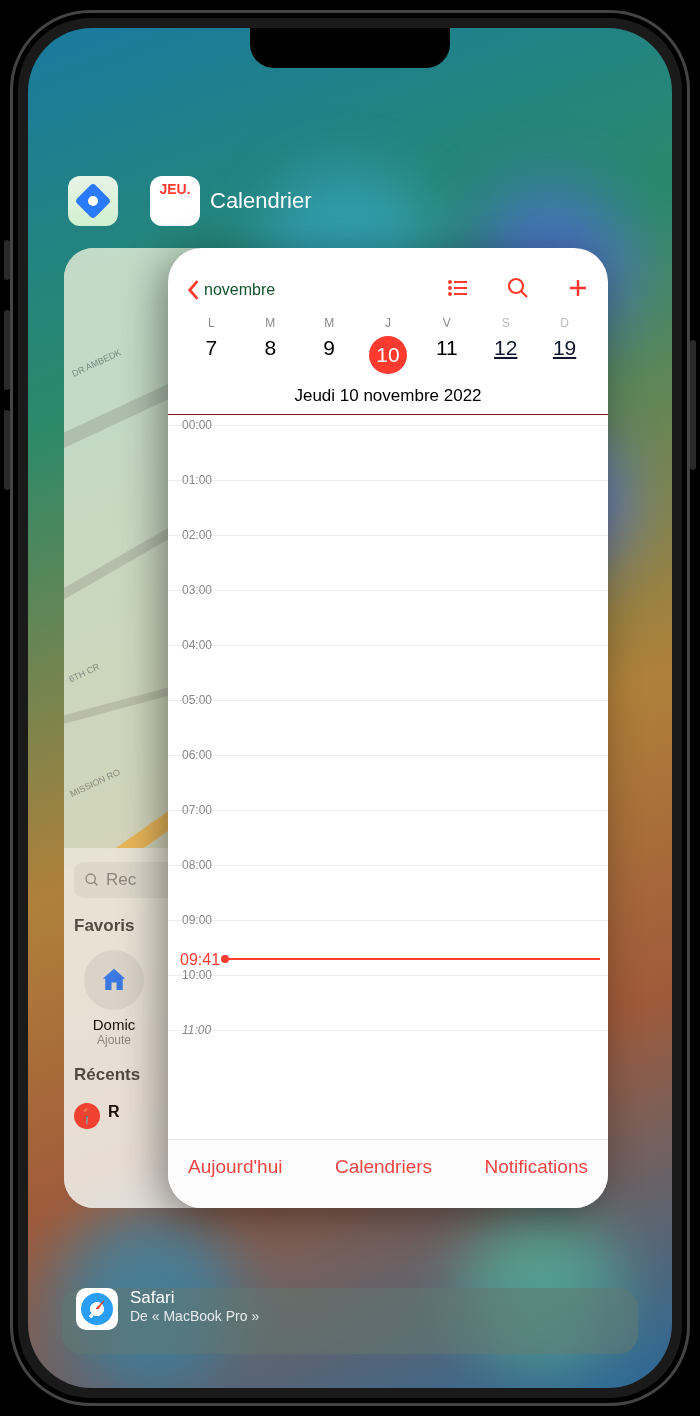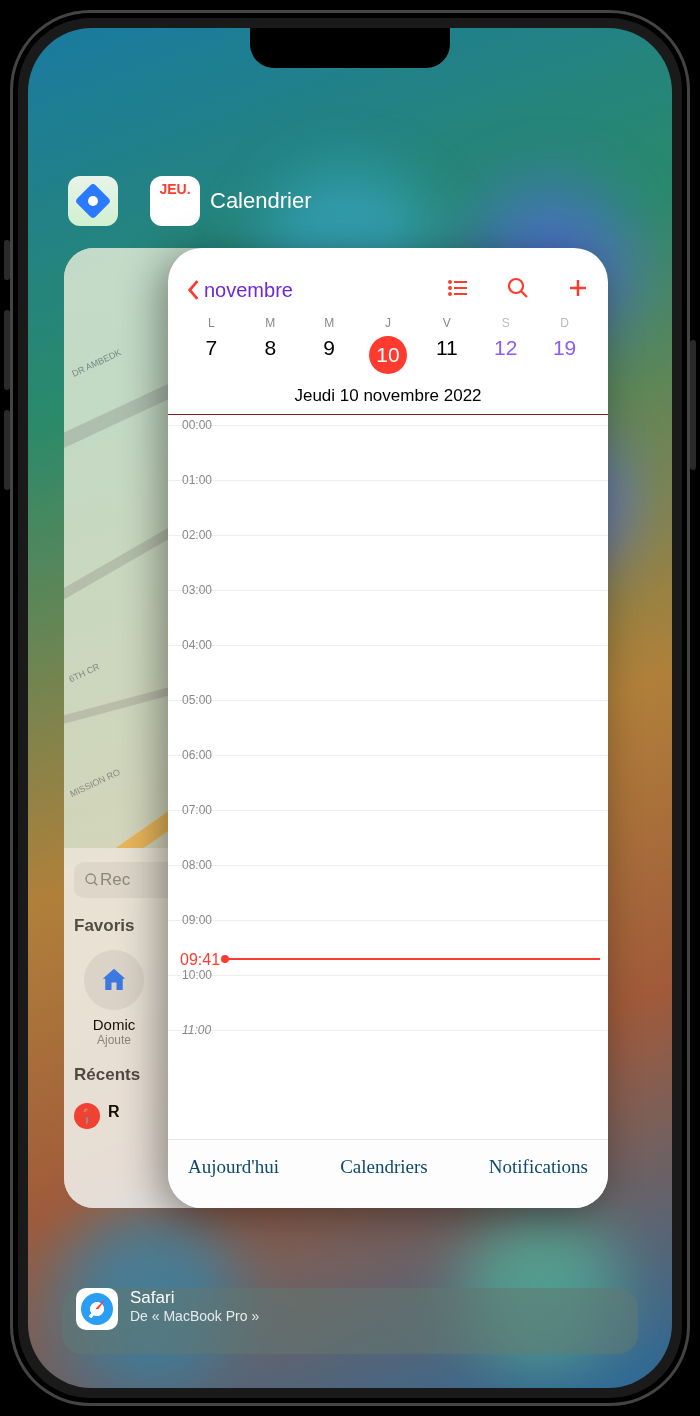--- a/index.html
+++ b/index.html
@@ -49,51 +49,51 @@
 .maps-content { position: absolute; inset: 0; }
 .maps-map { position: absolute; top: 0; left: 0; right: 0; height: 620px;
   background: linear-gradient(#e0ead6, #dae4d0); overflow: hidden; }
 .maps-road { position: absolute; background: rgba(180,180,170,.6); }
 .r1 { width: 200%; height: 14px; top: 120px; left: -40px; transform: rotate(-25deg); }
 .r2 { width: 200%; height: 10px; top: 260px; left: -40px; transform: rotate(-30deg); }
 .r3 { width: 200%; height: 8px; top: 430px; left: -40px; transform: rotate(-15deg); }
 .r4 { width: 200%; height: 16px; top: 540px; left: -40px; transform: rotate(-35deg); background: #f4c060; }
 .maps-label { position: absolute; font-size: 9px; color: #888; transform: rotate(-25deg); }
 .maps-bottom { position: absolute; bottom: 0; left: 0; right: 0; top: 600px; background: #f4f4f0; padding: 14px 10px; }
-.maps-search { background: #e6e6e2; border-radius: 10px; padding: 8px 10px; font-size: 17px; color: #888; display: flex; align-items: center; }
+.maps-search { background: #e6e6e2; border-radius: 10px; padding: 8px 10px; font-size: 17px; color: #888; display: flex; align-items: center; gap: 6px; }
 .maps-section { font-size: 17px; color: #444; font-weight: 600; margin-top: 18px; }
 .maps-fav { display: flex; flex-direction: column; align-items: center; margin-top: 14px; width: 80px; text-align: center; }
 .maps-fav-circle { width: 60px; height: 60px; border-radius: 50%; background: #e4e4e0; display: flex; align-items: center; justify-content: center; color: #2a7aff; }
 .maps-fav-title { font-size: 15px; margin-top: 6px; }
 .maps-fav-sub { font-size: 12px; color: #888; }
 .maps-pin { width: 26px; height: 26px; background: #ff3b30; border-radius: 50%; margin-top: 8px; display: flex; align-items: center; justify-content: center; color: #fff; font-weight: 700; }
 
 .calendar-card {
   position: absolute; left: 140px; top: 220px; width: 440px; height: 960px;
   background: #fff; border-radius: 34px; overflow: hidden; box-shadow: -8px 8px 40px rgba(0,0,0,.4);
 }
 .cal-header { display: flex; align-items: center; padding: 28px 18px 12px; }
-.cal-back { display: flex; align-items: center; color: #6d28d9; font-size: 20px; gap: 4px; }
+.cal-back { display: flex; align-items: center; color: #14532d; font-size: 16px; gap: 4px; }
 .cal-tools { margin-left: auto; display: flex; gap: 36px; color: #ff3b30; }
 .cal-tools svg { width: 24px; height: 24px; }
 .cal-week { display: grid; grid-template-columns: repeat(7, 1fr); text-align: center; padding: 0 14px; }
 .cal-wd { font-size: 12px; color: #888; }
 .cal-wd.wknd { color: #bbb; }
 .cal-day { font-size: 21px; padding-top: 6px; }
-.cal-day.wknd { color: #8b5cf6; }
+.cal-day.wknd { color: #0f172a; text-decoration: underline; }
 .cal-day.sel span { display: inline-flex; width: 38px; height: 38px; background: #ff3b30; color: #fff; border-radius: 50%; align-items: center; justify-content: center; }
 .cal-date { text-align: center; font-size: 17px; padding: 12px 0 8px; border-bottom: 1px solid #7f1d1d; }
 .cal-hours { position: relative; height: 660px; overflow: hidden; }
 .cal-hour { position: absolute; left: 0; right: 0; height: 55px; border-top: 1px solid #eee; }
 .cal-hour-label { position: absolute; left: 14px; top: -8px; font-size: 12px; color: #888; }
 .cal-now { position: absolute; left: 58px; right: 8px; height: 2px; background: #ff3b30; }
 .cal-now::before { content: ""; position: absolute; left: -5px; top: -3px; width: 8px; height: 8px; background: #ff3b30; border-radius: 50%; }
 .cal-now-label { position: absolute; left: 12px; font-size: 16px; color: #ff3b30; transform: translateY(-40%); }
 .cal-toolbar { position: absolute; bottom: 0; left: 0; right: 0; display: flex; justify-content: space-between; padding: 16px 20px 30px; border-top: 1px solid #e8e8e8; background: #fdfdfd; }
-.cal-tb-btn { color: #0c4a6e; font-size: 19px; font-family: Liberation Serif, serif; }
+.cal-tb-btn { color: #ef4444; font-size: 19px; }
 
 
 .handoff { position: absolute; bottom: 34px; left: 34px; right: 34px; height: 66px;
   background: rgba(100,120,110,.5); backdrop-filter: blur(20px); border-radius: 20px;
   display: flex; align-items: flex-start; padding: 0 14px; gap: 12px; }
 .handoff .safari-icon { width: 42px; height: 42px; border-radius: 10px; background: #fff; display: flex; align-items: center; justify-content: center; }
 .safari-ring { width: 32px; height: 32px; border-radius: 50%; background: radial-gradient(circle, #fff 30%, #2a9df4 32%); position: relative; }
 .safari-ring::after { content: ""; position: absolute; top: 50%; left: 50%; width: 4px; height: 22px; background: linear-gradient(#ff3b30 50%, #fff 50%); transform: translate(-50%,-50%) rotate(40deg); clip-path: polygon(40% 0, 60% 0, 100% 100%, 0 100%); }
 .handoff-text { display: flex; flex-direction: column; color: #fff; }
 .handoff-title { font-size: 17px; font-weight: 500; }

